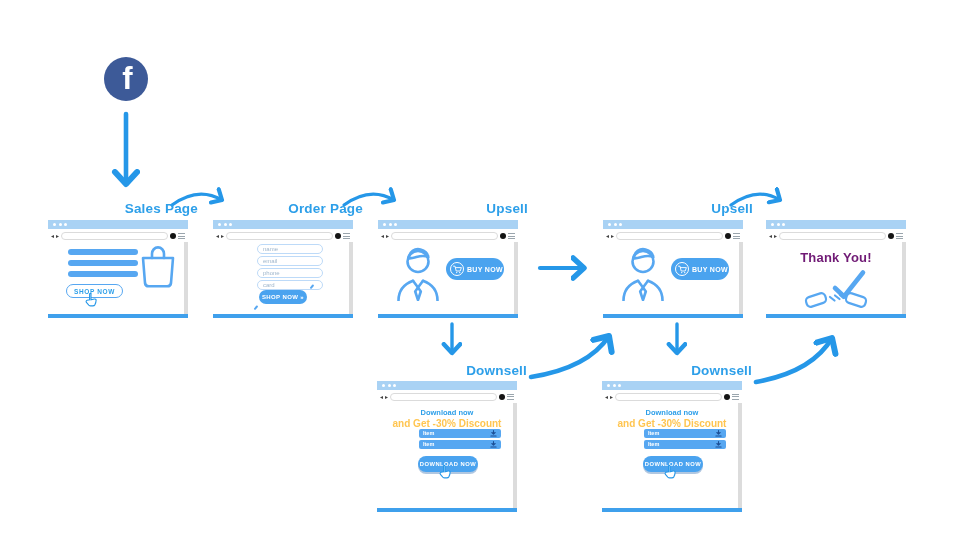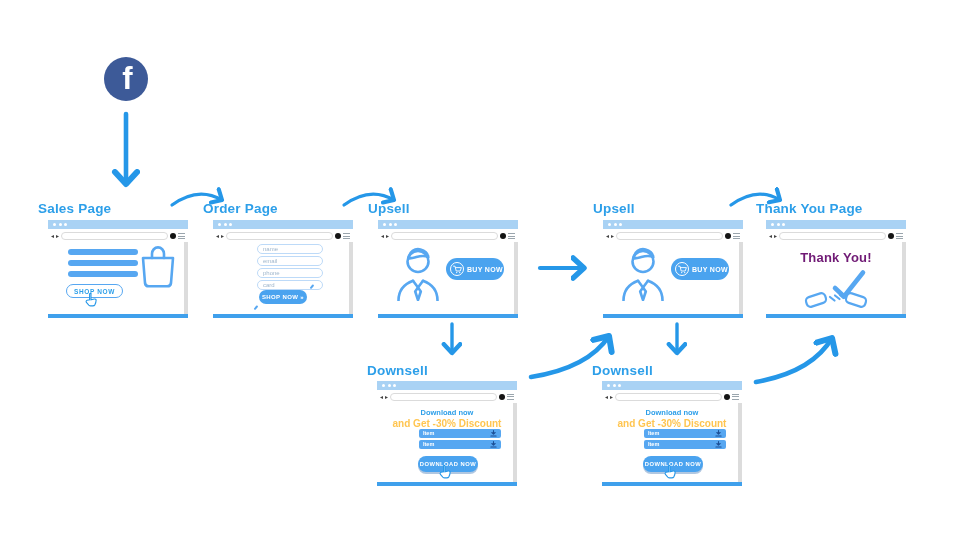--- a/index.html
+++ b/index.html
@@ -9,28 +9,28 @@
 
   
   .arrows{position:absolute;left:0;top:0;z-index:1;}
 
   
   .fb{position:absolute;left:104px;top:57px;width:44px;height:44px;border-radius:50%;
       background:#3D5A98;color:#fff;display:flex;align-items:center;justify-content:center;
       font-size:31px;font-weight:bold;z-index:2;padding-left:3px;box-sizing:border-box;}
 
   
-  .ptitle{position:absolute;width:160px;top:201px;height:15px;line-height:15px;text-align:left;
+  .ptitle{position:absolute;width:160px;top:201px;height:15px;line-height:15px;text-align:right;
           font-size:13.5px;font-weight:bold;color:#2D9FE9;letter-spacing:.2px;z-index:2;}
   .t-sales{left:38px}.t-order{left:203px}.t-up1{left:368px}.t-up2{left:593px}.t-ty{left:756px}
   .t-dn1{left:367px;top:363px}.t-dn2{left:592px;top:363px}
 
   
   .bwin{position:absolute;width:140px;background:#fff;z-index:2;}
-  .row1{height:98px}.row2{height:105px}
+  .row1{height:98px}.row2{height:131px}
   .w-sales{left:48px;top:220px}.w-order{left:213px;top:220px}.w-up1{left:378px;top:220px}
   .w-up2{left:603px;top:220px}.w-ty{left:766px;top:220px}
   .w-dn1{left:377px;top:381px}.w-dn2{left:602px;top:381px}
 
   .topbar{height:9px;background:#A9D2F4;display:flex;align-items:center;gap:2.5px;padding-left:5px;}
   .dot{width:3px;height:3px;border-radius:50%;background:#fff;}
   .addr{height:13px;background:#fff;display:flex;align-items:center;padding:0 3px;gap:2px;}
   .nav{font-family:"DejaVu Sans",sans-serif;font-size:6px;color:#444;line-height:1;}
   .url{flex:1;height:6px;border:1px solid #DBDBDB;border-radius:4px;background:#fff;}
   .rec{width:6px;height:6px;border-radius:50%;background:#141414;}
@@ -112,21 +112,20 @@
   </svg>
 
   <div class="fb">
     <span>f</span>
   </div>
 
   <div class="ptitle t-sales">Sales Page</div>
   <div class="ptitle t-order">Order Page</div>
   <div class="ptitle t-up1">Upsell</div>
   <div class="ptitle t-up2">Upsell</div>
-  <div class="ptitle t-ty">Thank You Page</div>
   <div class="ptitle t-dn1">Downsell</div>
   <div class="ptitle t-dn2">Downsell</div>
 
   <div class="bwin row1 w-sales">
     <div class="topbar">
         <span class="dot"></span>
         <span class="dot"></span>
         <span class="dot"></span>
       </div>
     <div class="addr">

